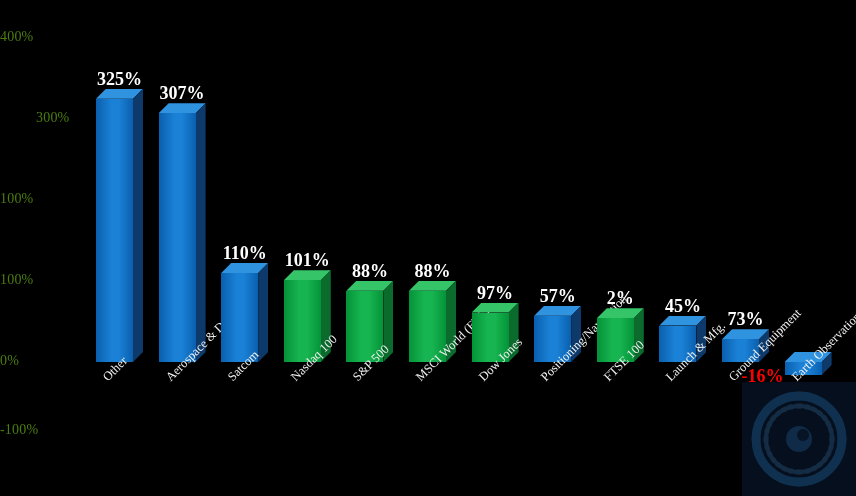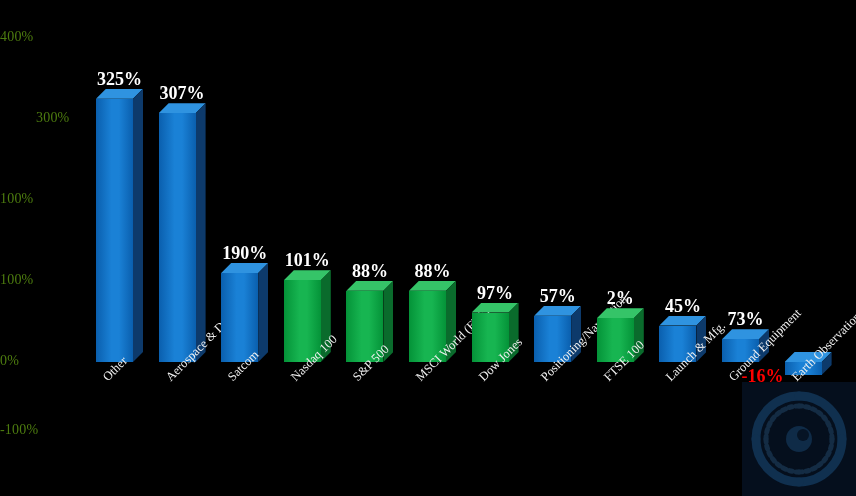--- a/index.html
+++ b/index.html
@@ -119,21 +119,21 @@
         <div style="position: absolute; left: 37px; top: 0px; width: 10px; height: 258.67px; background: rgb(13, 58, 107); clip-path: polygon(0px 10px, 10px 0px, 10px 248.67px, 0px 258.67px);"></div>
         <div style="position: absolute; left: 0px; top: 10px; width: 37px; height: 248.67px; background: linear-gradient(to right, rgb(10, 95, 174) 0%, rgb(26, 129, 214) 42%, rgb(26, 129, 214) 62%, rgb(10, 95, 174) 100%);"></div>
       </div>
       <div class="value-label" style="left: 144.6px; width: 75px; top: 83.33px;">307%</div>
       <div class="cat-label" style="left: 162.6px; top: 374px;">Aerospace &amp; Defense</div>
       <div style="position: absolute; left: 221.2px; top: 262.9px; width: 47px; height: 99.1px;">
         <div style="position: absolute; left: 0px; top: 0px; width: 47px; height: 10px; background: rgb(47, 147, 224); clip-path: polygon(0px 10px, 10px 0px, 47px 0px, 37px 10px);"></div>
         <div style="position: absolute; left: 37px; top: 0px; width: 10px; height: 99.1px; background: rgb(13, 58, 107); clip-path: polygon(0px 10px, 10px 0px, 10px 89.1px, 0px 99.1px);"></div>
         <div style="position: absolute; left: 0px; top: 10px; width: 37px; height: 89.1px; background: linear-gradient(to right, rgb(10, 95, 174) 0%, rgb(26, 129, 214) 42%, rgb(26, 129, 214) 62%, rgb(10, 95, 174) 100%);"></div>
       </div>
-      <div class="value-label" style="left: 207.2px; width: 75px; top: 242.9px;">190%</div>
+      <div class="value-label" style="left: 207.2px; width: 75px; top: 242.9px;">110%</div>
       <div class="cat-label" style="left: 225.2px; top: 374px;">Satcom</div>
       <div style="position: absolute; left: 283.8px; top: 270.19px; width: 47px; height: 91.81px;">
         <div style="position: absolute; left: 0px; top: 0px; width: 47px; height: 10px; background: rgb(53, 196, 104); clip-path: polygon(0px 10px, 10px 0px, 47px 0px, 37px 10px);"></div>
         <div style="position: absolute; left: 37px; top: 0px; width: 10px; height: 91.81px; background: rgb(10, 107, 44); clip-path: polygon(0px 10px, 10px 0px, 10px 81.81px, 0px 91.81px);"></div>
         <div style="position: absolute; left: 0px; top: 10px; width: 37px; height: 81.81px; background: linear-gradient(to right, rgb(4, 147, 56) 0%, rgb(23, 181, 81) 42%, rgb(23, 181, 81) 62%, rgb(4, 147, 56) 100%);"></div>
       </div>
       <div class="value-label" style="left: 269.8px; width: 75px; top: 250.19px;">101%</div>
       <div class="cat-label" style="left: 287.8px; top: 374px;">Nasdaq 100</div>
       <div style="position: absolute; left: 346.4px; top: 280.72px; width: 47px; height: 81.28px;">
         <div style="position: absolute; left: 0px; top: 0px; width: 47px; height: 10px; background: rgb(53, 196, 104); clip-path: polygon(0px 10px, 10px 0px, 47px 0px, 37px 10px);"></div>

